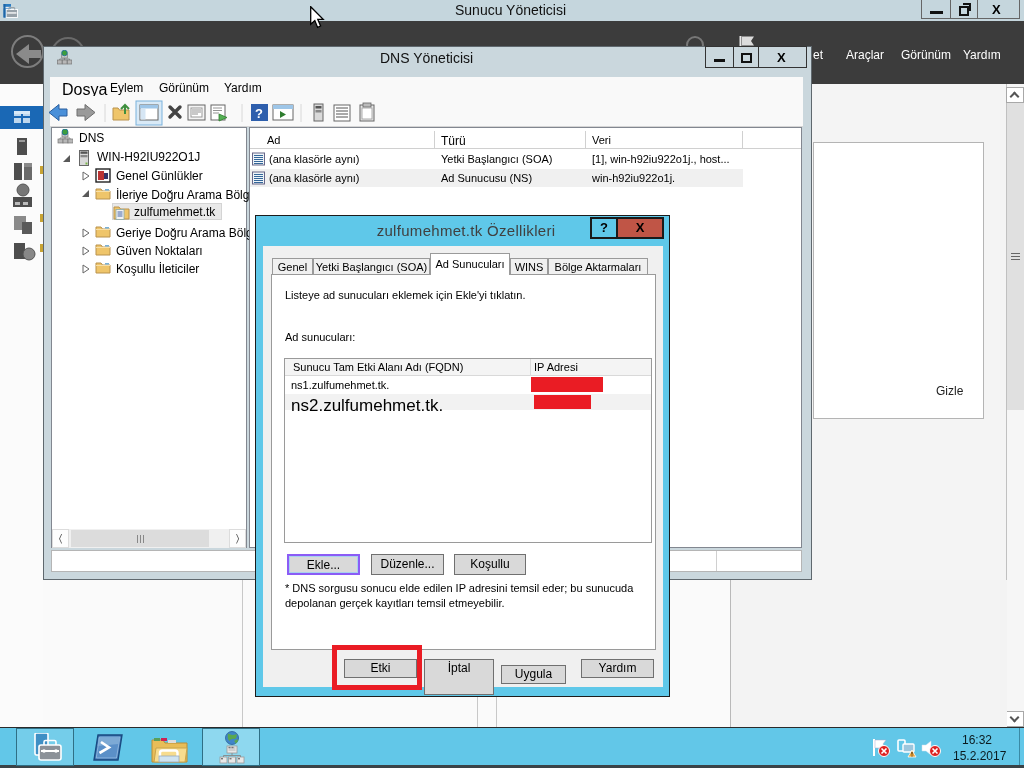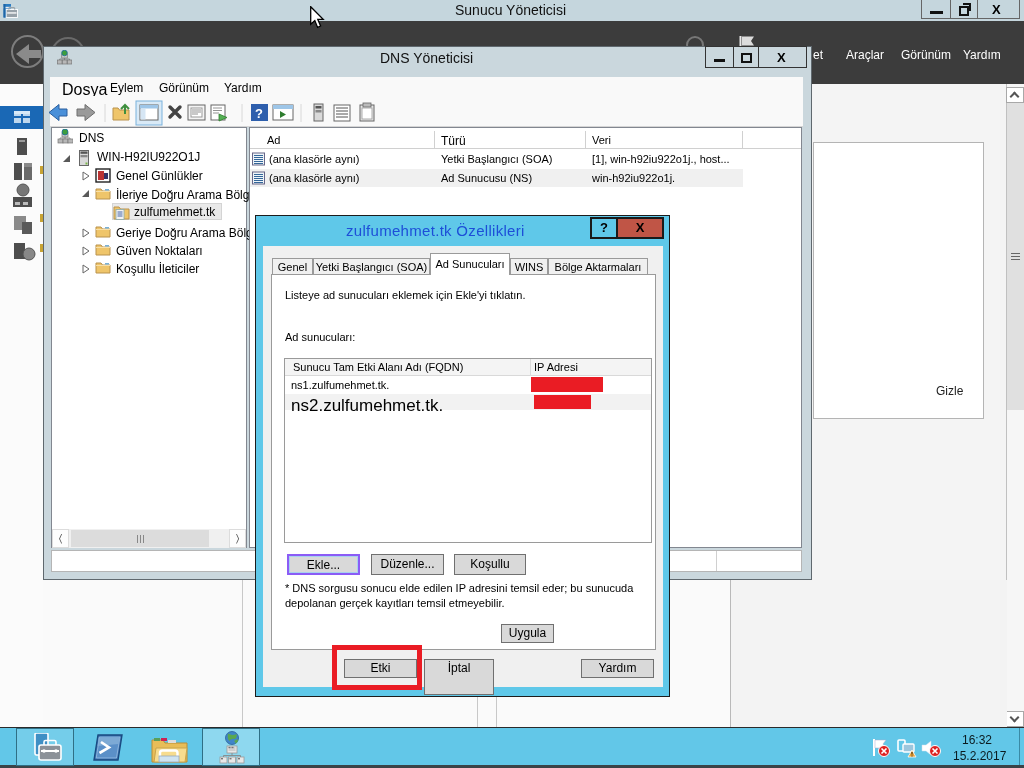--- a/index.html
+++ b/index.html
@@ -297,21 +297,21 @@
   <path d="M2,3.5 L11,3.5 M2,5.5 L11,5.5 M2,7.5 L11,7.5 M2,9.5 L11,9.5 M2,11.5 L11,11.5" stroke="#369" stroke-width="1"></path>
 </svg>
 <div class="abs" style="left:269px;top:172px;font-size:11px;">(ana klasörle aynı)</div>
 <div class="abs" style="left:441px;top:172px;font-size:11px;">Ad Sunucusu (NS)</div>
 <div class="abs" style="left:592px;top:172px;font-size:11px;">win-h92iu922o1j.</div>
 
 <div class="abs" style="left:51px;top:550px;width:751px;height:22px;background:#fff;border:1px solid #b5b5b5;"></div>
 <div class="abs" style="left:716px;top:551px;width:1px;height:20px;background:#d0d0d0;"></div>
 
 <div class="abs" style="left:255px;top:215px;width:415px;height:482px;background:#5fc8e9;border:1px solid #1c1c1c;"></div>
-<div class="abs" style="left:346px;top:222px;width:240px;height:18px;font-size:15px;color:#1d4ed8;text-align:left;letter-spacing:0.3px;">zulfumehmet.tk Özellikleri</div>
+<div class="abs" style="left:346px;top:222px;width:240px;height:18px;font-size:15px;color:#404040;text-align:center;letter-spacing:0.3px;">zulfumehmet.tk Özellikleri</div>
 
 <div class="abs" style="left:590px;top:217px;width:28px;height:22px;background:#5fc8e9;border:2px solid #1a1a1a;text-align:center;font-weight:bold;font-size:13px;line-height:18px;">?</div>
 <div class="abs" style="left:618px;top:217px;width:46px;height:22px;background:#c05546;border:2px solid #1a1a1a;border-left:none;text-align:center;font-weight:bold;font-size:13px;line-height:18px;">X</div>
 
 <div class="abs" style="left:263px;top:246px;width:400px;height:441px;background:#f0f0f0;"></div>
 
 <div class="abs" style="left:271px;top:274px;width:385px;height:376px;background:#fff;border:1px solid #9a9a9a;"></div>
 
 <div class="abs" style="left:272px;top:258px;width:41px;height:17px;background:#f0f0f0;border:1px solid #9a9a9a;text-align:center;font-size:11px;line-height:16px;">Genel</div>
 <div class="abs" style="left:313px;top:258px;width:117px;height:17px;background:#f0f0f0;border:1px solid #9a9a9a;text-align:center;font-size:11px;line-height:16px;">Yetki Başlangıcı (SOA)</div>
@@ -332,21 +332,21 @@
 <div class="abs" style="left:291px;top:396px;font-size:17px;">ns2.zulfumehmet.tk.</div>
 
 <div class="btn" style="left:287px;top:554px;width:73px;height:21px;line-height:19px;border:2px solid #8b5cf6;box-shadow:0 0 0 1px #a8d2ee inset;">Ekle...</div>
 <div class="btn" style="left:371px;top:554px;width:73px;height:21px;line-height:19px;">Düzenle...</div>
 <div class="btn" style="left:454px;top:554px;width:72px;height:21px;line-height:19px;">Koşullu</div>
 
 <div class="abs" style="left:285px;top:581px;width:360px;font-size:11px;line-height:15px;">* DNS sorgusu sonucu elde edilen IP adresini temsil eder; bu sunucuda depolanan gerçek kayıtları temsil etmeyebilir.</div>
 
 <div class="btn" style="left:344px;top:659px;width:73px;height:19px;">Etki</div>
 <div class="btn" style="left:424px;top:659px;width:70px;height:36px;">İptal</div>
-<div class="btn" style="left:501px;top:624px;width:53px;height:19px;">Uygula</div>
+<div class="btn" style="left:501px;top:665px;width:65px;height:19px;">Uygula</div>
 <div class="btn" style="left:581px;top:659px;width:73px;height:19px;">Yardım</div>
 
 <div class="abs" style="left:531px;top:377px;width:72px;height:15px;background:#ea1c24;"></div>
 <div class="abs" style="left:534px;top:395px;width:57px;height:14px;background:#ea1c24;"></div>
 <div class="abs" style="left:332px;top:645px;width:90px;height:45px;border:5px solid #ea1c24;"></div>
 
 <div class="abs" style="left:0;top:727px;width:1024px;height:41px;background:#62c7e8;border-top:1px solid #2a2a2a;"></div>
 <div class="abs" style="left:0;top:765px;width:1024px;height:3px;background:#3a4347;"></div>
 
 <div class="abs" style="left:16px;top:728px;width:58px;height:38px;background:#74cdea;border:1px solid #2f6f85;"></div>

